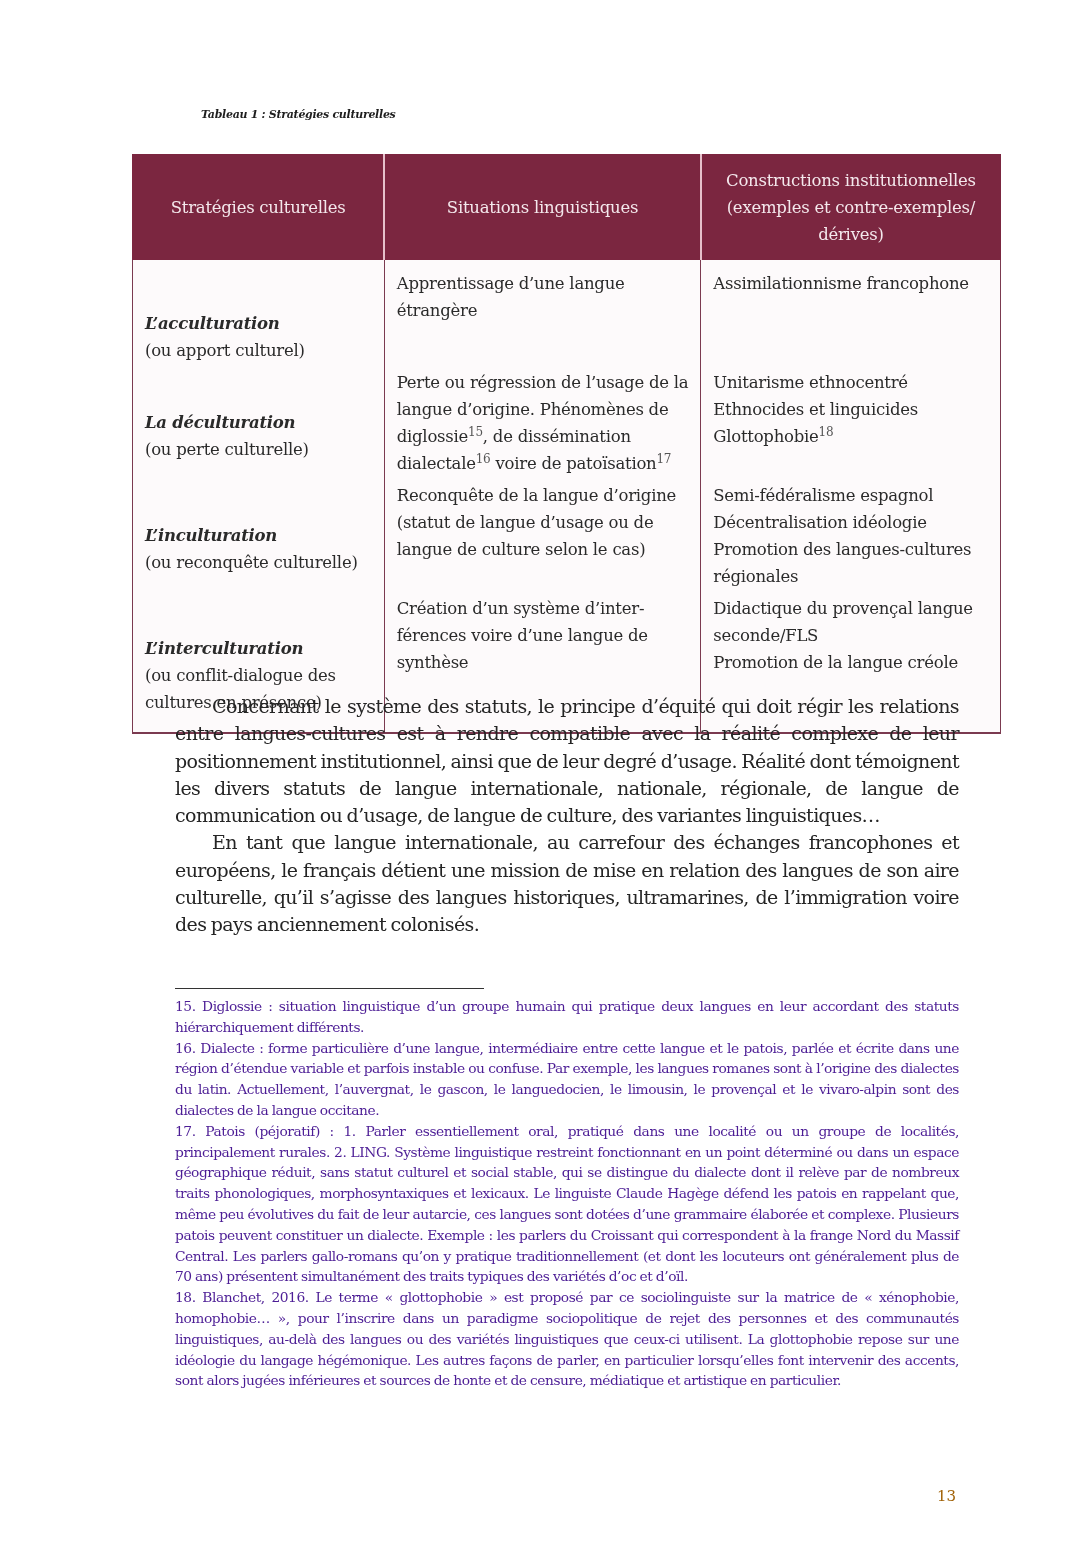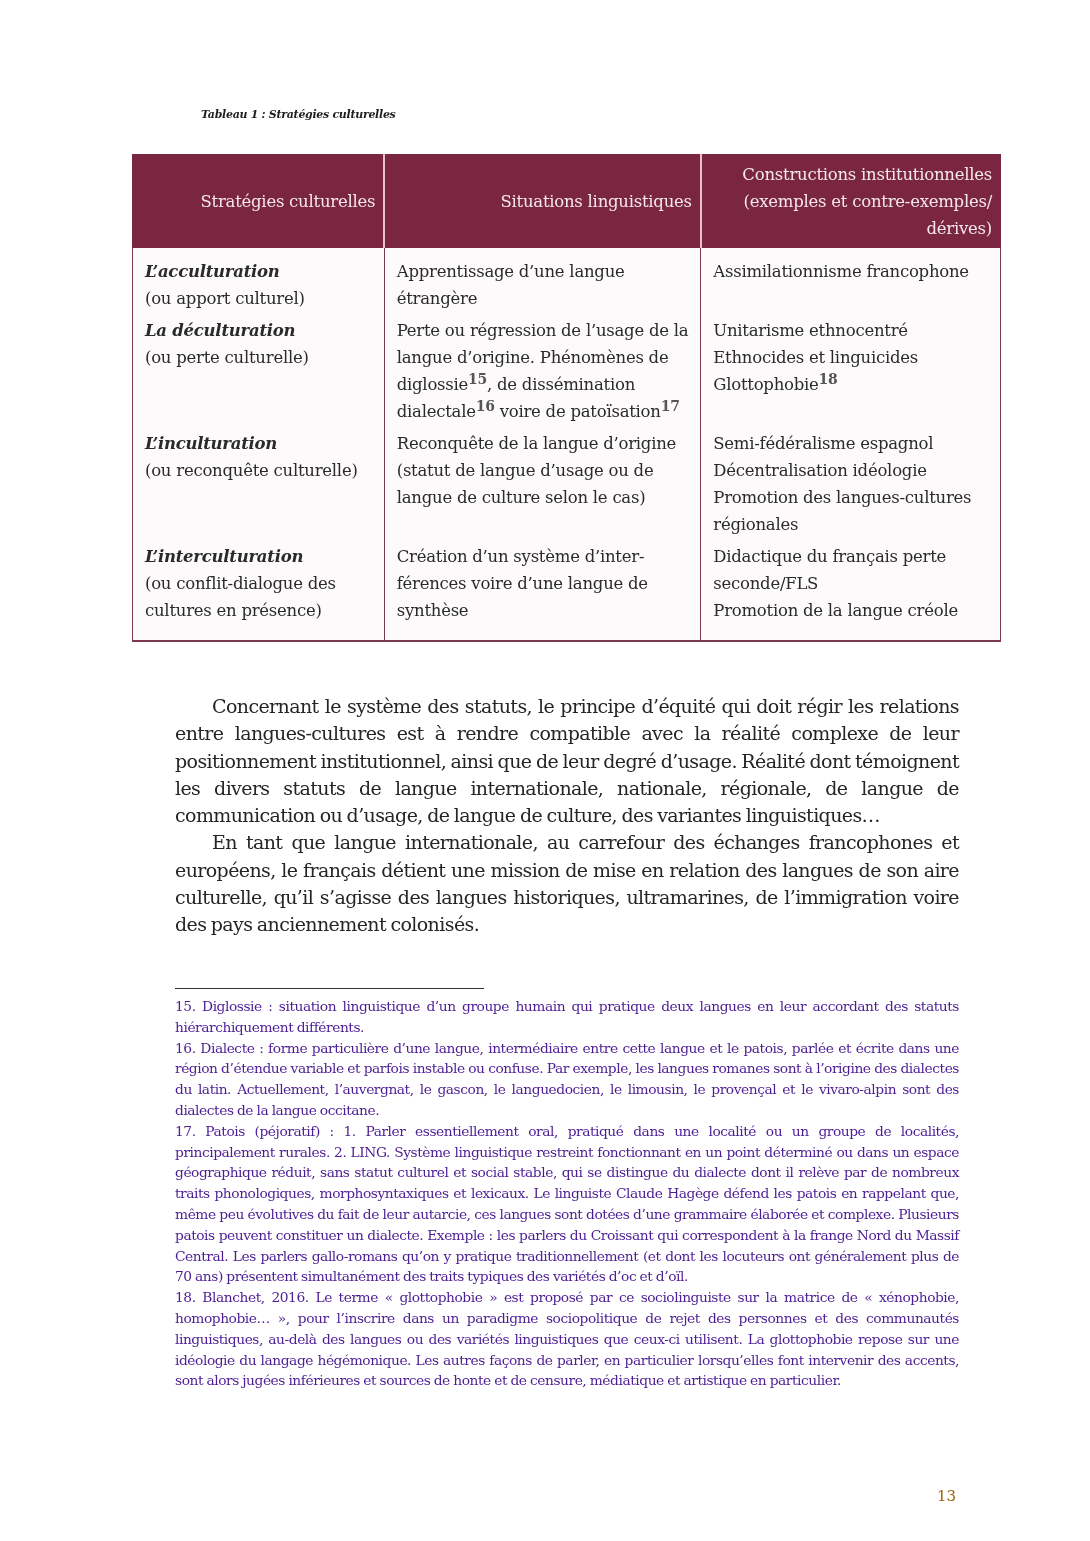--- a/index.html
+++ b/index.html
@@ -17,38 +17,38 @@
     table.strat {
       position: absolute; left: 132px; top: 154px;
       width: 869px; border-collapse: collapse;
       background: #fdfafb;
       font-family: "DejaVu Serif", serif;
       font-size: 16.5px; line-height: 27px; color: #2a2a2a;
       letter-spacing: -0.25px;
     }
     table.strat th {
       background: #7b2640; color: #f4e8ec; font-weight: normal;
-      height: 94px; padding: 0 8px; text-align: right; vertical-align: middle;
+      height: 106px; padding: 0 8px; text-align: center; vertical-align: middle;
       border-left: 2px solid #e6c0cb; border-right: 2px solid #e6c0cb;
       line-height: 27px;
     }
     table.strat th:first-child { border-left: 1px solid #7b2640; margin-left: 27px; }
     table.strat th:last-child { border-right: 1px solid #7b2640; }
     table.strat td {
       vertical-align: top; padding: 0 10px 0 12px;
       border-left: 1.5px solid #7b3a50; border-right: 1.5px solid #7b3a50;
     }
     table.strat tr.first td { padding-top: 10px; }
     table.strat tr.row td { padding-top: 5px; }
     table.strat tr.last td { padding-bottom: 16px; border-bottom: 2px solid #7b3a50; }
     .col1 { width: 229px; }
     .col2 { width: 292px; }
     .col3 { width: 276px; }
-    .strat-name { font-style: italic; font-weight: bold; display: block; }
-    sup { font-size: 14px; line-height: 0; vertical-align: 6px; color: #555; font-weight: bold; }
+    .strat-name { font-style: italic; font-weight: bold; display: block; margin-top: 40px; }
+    sup { font-size: 12px; line-height: 0; vertical-align: 6px; color: #555; }
 
     .body-text {
       position: absolute; left: 175px; top: 693px; width: 784px;
       font-family: "DejaVu Serif", serif; font-size: 19px; line-height: 27.3px;
       color: #252525; text-align: justify; letter-spacing: -0.6px; word-spacing: -1px;
     }
     .body-text p { margin: 0; text-indent: 37px; }
 
     .fn-rule {
       position: absolute; left: 175px; top: 988px; width: 309px; height: 0;
@@ -123,21 +123,21 @@
 
     <tr class="row last">
       <td>
         <span class="strat-name">L’interculturation</span>
         <span style="display: block;">(ou conflit-dialogue des cultures en présence)</span>
       </td>
       <td>
         <span>Création d’un système d’inter-férences voire d’une langue de synthèse</span>
       </td>
       <td>
-        <span style="display:block">Didactique du français perte seconde/FLS</span>
+        <span style="display:block">Didactique du provençal langue seconde/FLS</span>
         <span style="display:block">Promotion de la langue créole</span>
       </td>
     </tr>
   </tbody>
 </table>
 
 <div class="body-text">
   <p>Concernant le système des statuts, le principe d’équité qui doit régir les relations entre langues-cultures est à rendre compatible avec la réalité complexe de leur positionnement institutionnel, ainsi que de leur degré d’usage. Réalité dont témoignent les divers statuts de langue internationale, nationale, régionale, de langue de communication ou d’usage, de langue de culture, des variantes linguistiques…</p>
   <p>En tant que langue internationale, au carrefour des échanges francophones et européens, le français détient une mission de mise en relation des langues de son aire culturelle, qu’il s’agisse des langues historiques, ultramarines, de l’immigration voire des pays anciennement colonisés.</p>
 </div>

